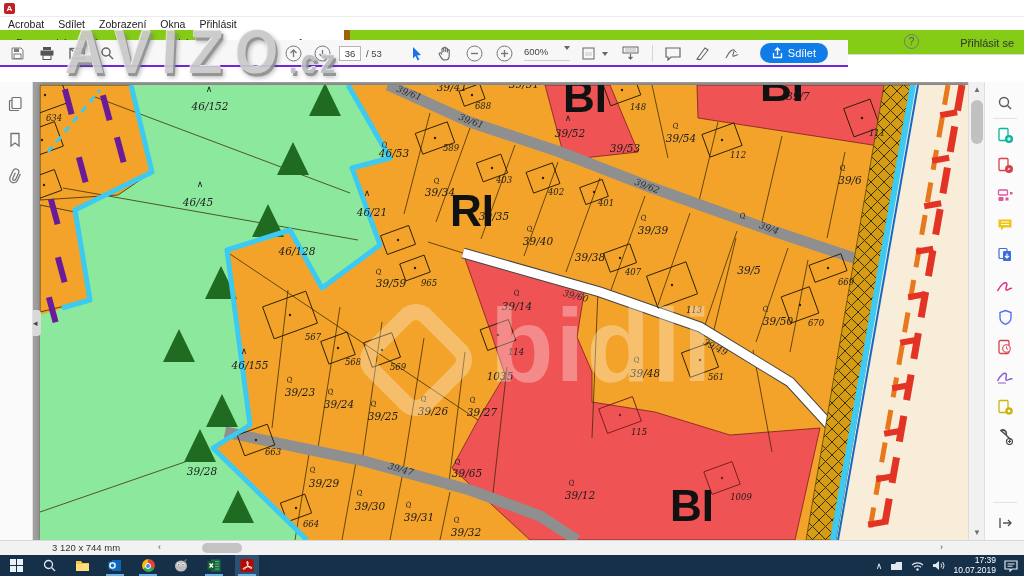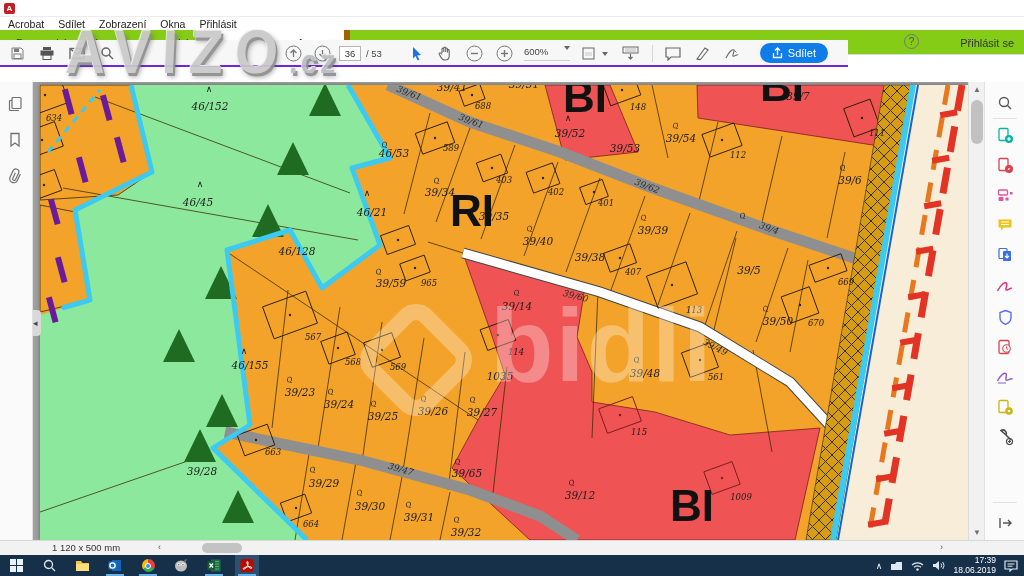--- a/index.html
+++ b/index.html
@@ -534,21 +534,21 @@
   <div style="position:absolute;left:8px;top:420px;width:24px;height:1px;background:#e2e2e2"></div>
   <div class="ric" style="top:432px">
       <svg class="ic" width="14" height="12" viewBox="0 0 14 12">
         <path d="M2 1v10" stroke="#555" stroke-width="1.4"></path>
         <path d="M5 6h8M10 3l3 3-3 3" fill="none" stroke="#555" stroke-width="1.4"></path>
       </svg>
     </div>
 </div>
 
 <div class="statusbar">
-  <span style="position:absolute;left:52px;top:1px">1 120 x 500 mm</span>
+  <span style="position:absolute;left:52px;top:1px">3 120 x 744 mm</span>
   <span class="harr" style="left:158px">‹</span>
   <div class="hthumb"></div>
   <span class="harr" style="left:940px">›</span>
 </div>
 
 <div class="taskbar">
   <div class="tbi" style="margin-left:4px">
       <svg class="ic" width="13" height="13" viewBox="0 0 13 13">
         <rect x="0" y="0" width="6" height="6" fill="#e8f2fb"></rect>
         <rect x="7" y="0" width="6" height="6" fill="#e8f2fb"></rect>
@@ -616,21 +616,21 @@
     <svg class="ic" width="13" height="10" viewBox="0 0 13 10">
         <path d="M1 4a8 8 0 0111 0M3 6.3a5 5 0 017 0" fill="none" stroke="#dfe8f0" stroke-width="1.2"></path>
         <circle cx="6.5" cy="8.5" r="1.2" fill="#dfe8f0"></circle>
       </svg>
     <svg class="ic" width="13" height="11" viewBox="0 0 13 11">
         <path d="M1 4h2.5L7 1v9L3.5 7H1z" fill="#dfe8f0"></path>
         <path d="M9 3.5a3.5 3.5 0 010 4M10.8 2a6 6 0 010 7" fill="none" stroke="#dfe8f0" stroke-width="1"></path>
       </svg>
     <div class="clock">
       <div>17:39</div>
-      <div>18.06.2019</div>
+      <div>10.07.2019</div>
     </div>
     <svg class="ic" width="14" height="12" viewBox="0 0 14 12">
         <path d="M1 1h12v8H8l-2 2V9H1z" fill="none" stroke="#dfe8f0" stroke-width="1.2"></path>
         <path d="M3.5 4h7M3.5 6.2h5" stroke="#dfe8f0" stroke-width="1"></path>
       </svg>
   </div>
 </div>
 
 <div class="wm-avizo"><span>AVIZO</span><span class="cz">.cz</span></div>
 <div class="wm-bidli">

